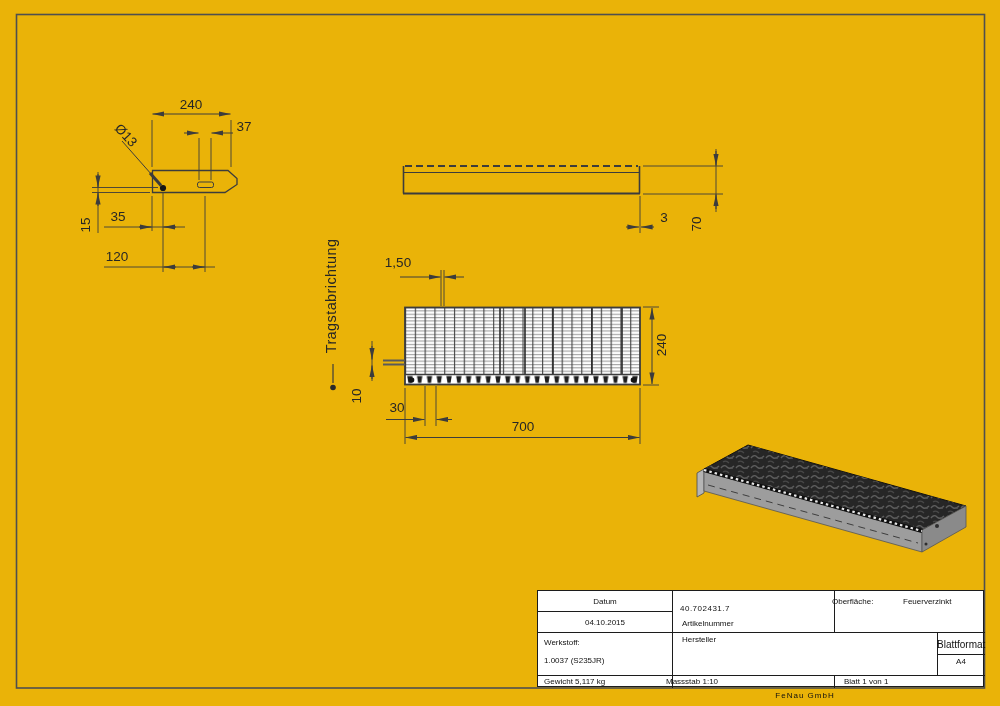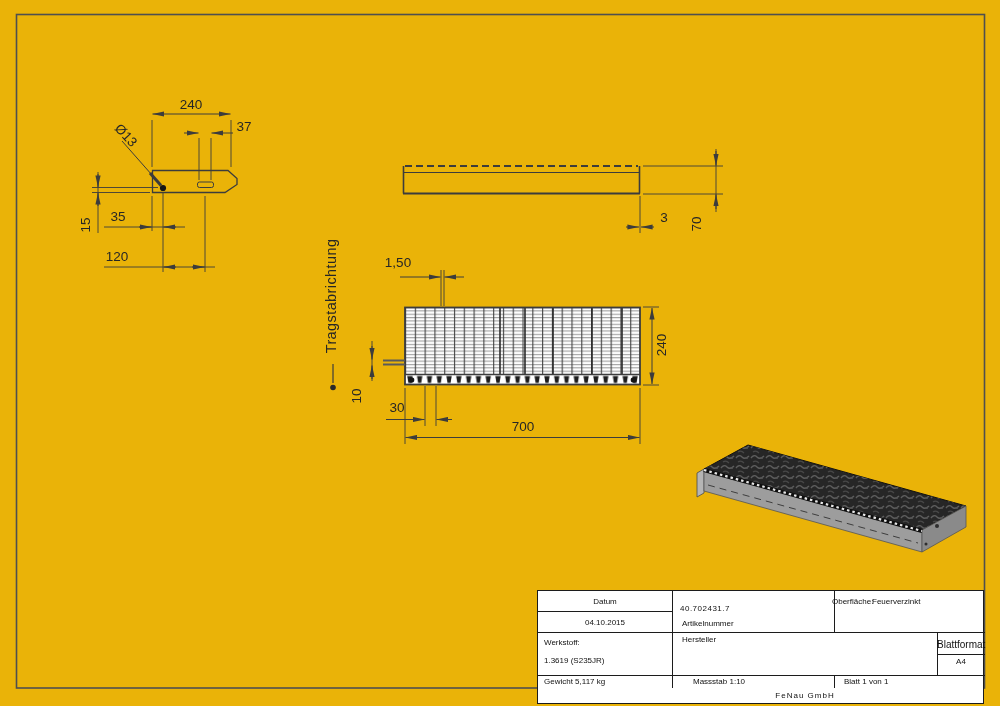--- a/index.html
+++ b/index.html
@@ -4,21 +4,21 @@
 <style>
   html,body{margin:0;padding:0;background:#ffffff;}
   #page{position:relative;width:1000px;height:706px;background:#eab308;overflow:hidden;
         font-family:"Liberation Sans",sans-serif;color:#222;}
   #cad{position:absolute;left:0;top:0;}
   svg text{fill:#262626;font-family:"Liberation Sans",sans-serif;}
   .dimtxt{font-size:13.5px;}
   .dirtxt{font-size:14.5px;letter-spacing:.4px;}
 
   
-  .tb{position:absolute;left:537px;top:590px;width:447px;height:114px;
+  .tb{position:absolute;left:537px;top:590px;width:447px;height:97px;
       border:1.6px solid #1c1c1c;background:#fff;box-sizing:border-box;}
   .tb .ln{position:absolute;background:#1c1c1c;}
   .tb .cell{position:absolute;font-size:8px;line-height:1.1;color:#111;white-space:nowrap;}
   .tb .ctr{text-align:center;}
   .big{font-size:20px;letter-spacing:.5px;color:#0d0d0d;}
   .huge{font-size:23px;letter-spacing:1px;color:#0d0d0d;margin-top:48px;}
   .a4{font-size:15px;color:#0d0d0d;}
 </style>
 </head>
 <body>
@@ -191,28 +191,28 @@
     <div class="ln" style="left:399px;top:63px;width:48px;height:1.3px;"></div>
     <div class="ln" style="left:0;top:84px;width:447px;height:1.3px;"></div>
 
     <div class="cell ctr" style="left:0;top:7px;width:134px;">Datum</div>
     <div class="cell ctr" style="left:0;top:28px;width:134px;">04.10.2015</div>
 
     <div class="cell" style="left:144px;top:5px;margin-top:24px;">Artikelnummer</div>
     <div class="cell big" style="left:142px;top:14px;">40.702431.7</div>
 
     <div class="cell" style="left:294px;top:7px;">Oberfläche:</div>
-    <div class="cell" style="left:334px;top:7px;">Feuerverzinkt</div>
+    <div class="cell" style="left:365px;top:7px;">Feuerverzinkt</div>
 
     <div class="cell" style="left:6px;top:48px;">Werkstoff:</div>
-    <div class="cell" style="left:6px;top:66px;">1.3619 (S235JR)</div>
+    <div class="cell" style="left:6px;top:66px;">1.0037 (S235JR)</div>
 
     <div class="cell" style="left:144px;top:45px;">Hersteller</div>
     <div class="cell huge ctr" style="left:135px;top:53px;width:264px;">FeNau GmbH</div>
 
     <div class="cell ctr" style="left:399px;top:48px;width:48px;font-size:10px;">Blattformat</div>
     <div class="cell a4 ctr" style="left:399px;top:67px;width:48px;">A4</div>
 
     <div class="cell" style="left:6px;top:87px;">Gewicht 5,117 kg</div>
-    <div class="cell" style="left:155px;top:87px;">Massstab 1:10</div>
+    <div class="cell" style="left:128px;top:87px;">Massstab 1:10</div>
     <div class="cell" style="left:306px;top:87px;">Blatt 1 von 1</div>
   </div>
 </div>
 
 </body></html>

